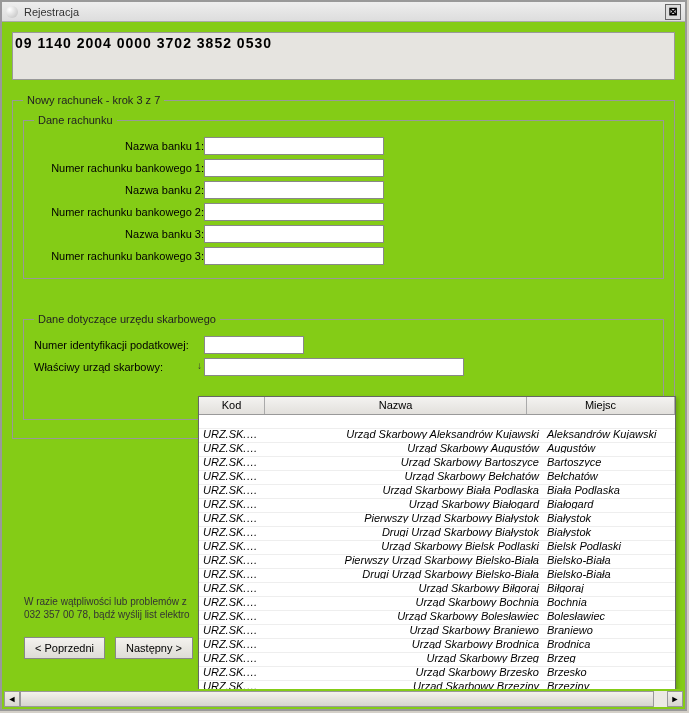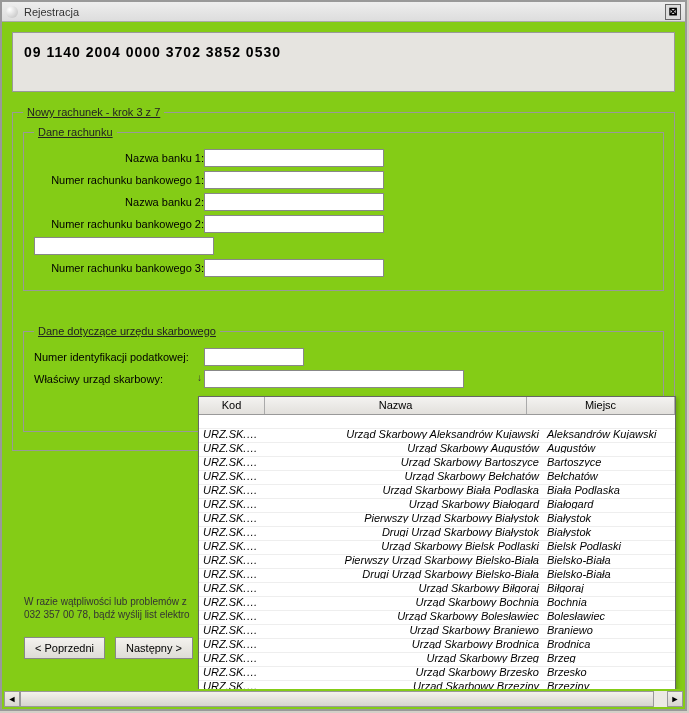--- a/index.html
+++ b/index.html
@@ -45,36 +45,35 @@
   }
   .content {
     padding: 10px;
     height: calc(100% - 40px);
     overflow: hidden;
     position: relative;
   }
   .big-number-box {
     border: 1px solid #999;
     background: #e6e4e0;
-    padding: 11px;
+    padding: 2px;
     font-size: 14px;
     font-weight: bold;
     letter-spacing: 1px;
     margin-bottom: 14px;
-    height: 60px;
+    height: 48px;
   }
   fieldset {
     border: 1px solid #999;
     margin: 0 0 8px 0;
     padding: 8px 10px 10px 10px;
   }
   legend {
     padding: 0 4px;
     color: #222;
-    text-decoration: underline;
   }
   .form-row {
     display: flex;
     align-items: center;
     margin: 2px 0;
     height: 20px;
   }
   .form-label {
     width: 170px;
     text-align: right;
@@ -235,20 +234,21 @@
         </div>
         <div class="form-row">
           <div class="form-label">Nazwa banku 2:</div>
           <input class="text input-short" value="" style="">
         </div>
         <div class="form-row">
           <div class="form-label">Numer rachunku bankowego 2:</div>
           <input class="text input-short" value="" style="">
         </div>
         <div class="form-row">
+          <div class="form-label">Nazwa banku 3:</div>
           <input class="text input-short" value="" style="">
         </div>
         <div class="form-row">
           <div class="form-label">Numer rachunku bankowego 3:</div>
           <input class="text input-short" value="" style="">
         </div>
       </fieldset>
 
       <div style="height:26px"></div>
 

